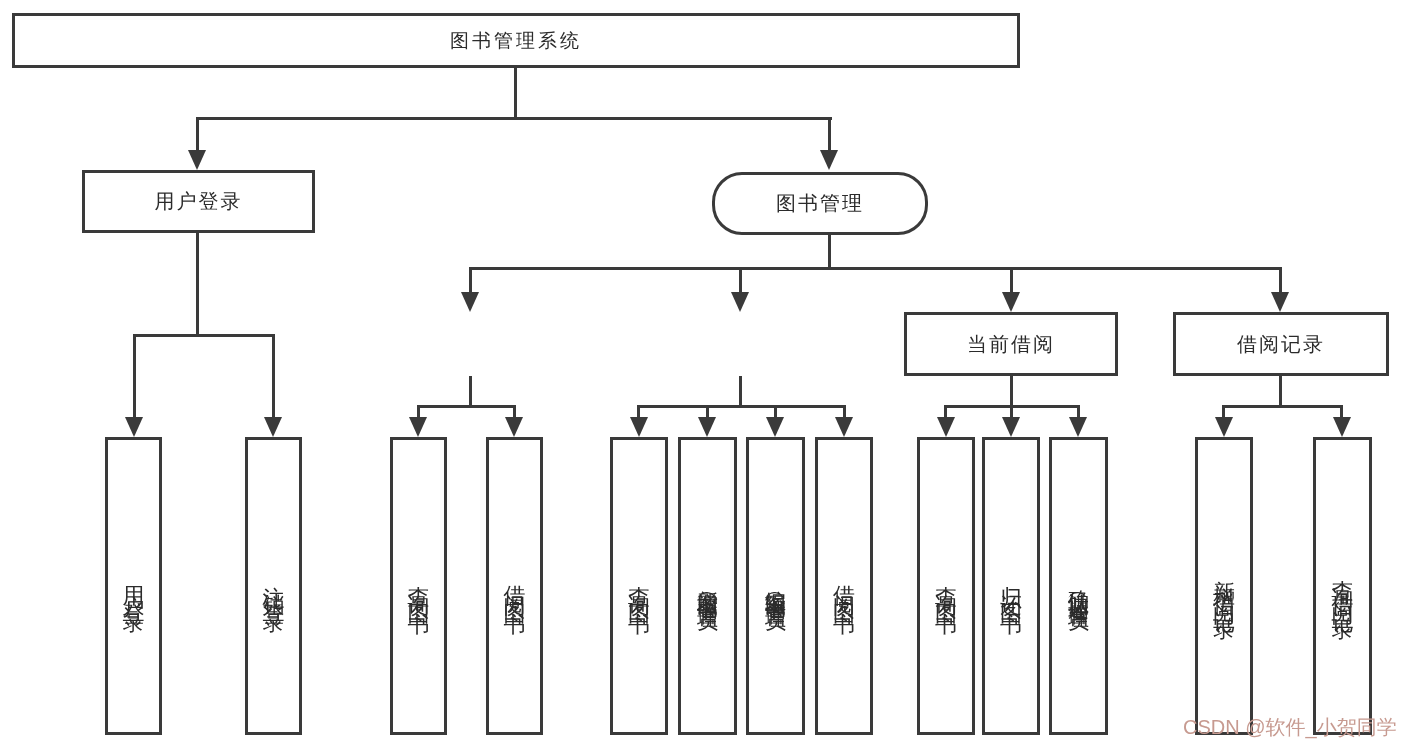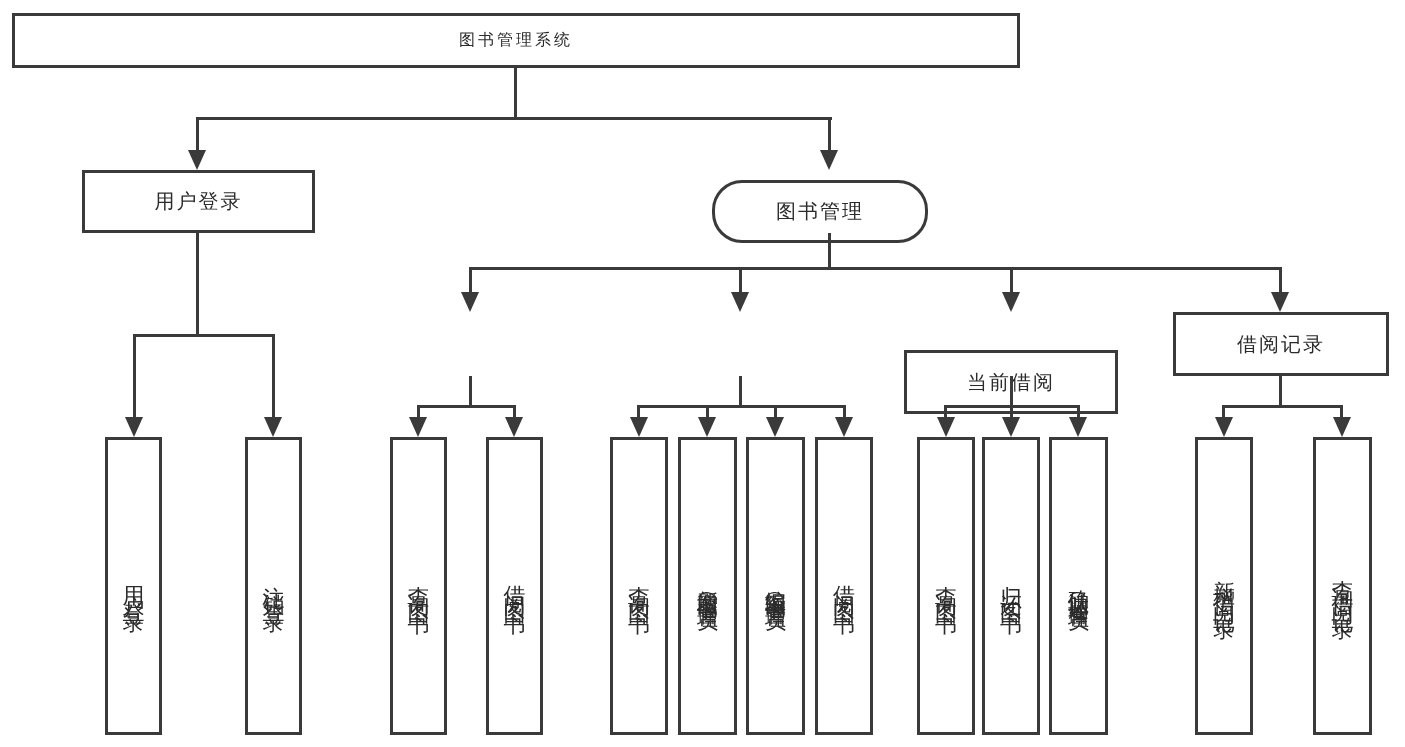--- a/index.html
+++ b/index.html
@@ -15,21 +15,21 @@
   .node{
     position:absolute;
     border:3px solid #3a3a3a;
     background:#ffffff;
     display:flex;
     align-items:center;
     justify-content:center;
     color:#2b2b2b;
   }
   .hlabel{font-size:20px;letter-spacing:2px;}
-  .root-label{font-size:16px;letter-spacing:3px;}
+  .root-label{font-size:19px;letter-spacing:3px;}
   .vnode span{
     writing-mode:vertical-rl;
     text-orientation:mixed;
     white-space:nowrap;
   }
   .vs span{font-size:22px;letter-spacing:9px;}
   .vm span{font-size:22px;letter-spacing:8px;}
   .vl span{font-size:21px;letter-spacing:3px;}
   
   .v{position:absolute;width:3px;background:#3a3a3a;}
@@ -60,21 +60,21 @@
   <div class="v" style="left:514px;top:68px;height:52px;"></div>
   <div class="h" style="left:196px;top:117px;width:636px;"></div>
   <div class="v" style="left:196px;top:117px;height:35px;"></div>
   <div class="v" style="left:828px;top:117px;height:35px;"></div>
   <div class="arrow" style="left:188px;top:150px;"></div>
   <div class="arrow" style="left:820px;top:150px;"></div>
 
   <div class="node" style="left:82px;top:170px;width:233px;height:63px;">
     <span class="hlabel">用户登录</span>
   </div>
-  <div class="node" style="left:712px;top:180px;width:216px;height:63px;border-radius:30px;">
+  <div class="node" style="left:712px;top:172px;width:216px;height:63px;border-radius:30px;">
     <span class="hlabel">图书管理</span>
   </div>
 
   <div class="v" style="left:196px;top:233px;height:104px;"></div>
   <div class="h" style="left:133px;top:334px;width:142px;"></div>
   <div class="v" style="left:133px;top:334px;height:85px;"></div>
   <div class="v" style="left:272px;top:334px;height:85px;"></div>
   <div class="arrow" style="left:125px;top:417px;"></div>
   <div class="arrow" style="left:264px;top:417px;"></div>
 
@@ -82,21 +82,21 @@
   <div class="h" style="left:469px;top:267px;width:813px;"></div>
   <div class="v" style="left:469px;top:267px;height:28px;"></div>
   <div class="v" style="left:739px;top:267px;height:28px;"></div>
   <div class="v" style="left:1010px;top:267px;height:28px;"></div>
   <div class="v" style="left:1279px;top:267px;height:28px;"></div>
   <div class="arrow" style="left:461px;top:292px;"></div>
   <div class="arrow" style="left:731px;top:292px;"></div>
   <div class="arrow" style="left:1002px;top:292px;"></div>
   <div class="arrow" style="left:1271px;top:292px;"></div>
 
-  <div class="node" style="left:904px;top:312px;width:214px;height:64px;margin-top:38px;">
+  <div class="node" style="left:904px;top:312px;width:214px;height:64px;">
     <span class="hlabel">当前借阅</span>
   </div>
   <div class="node" style="left:1173px;top:312px;width:216px;height:64px;">
     <span class="hlabel">借阅记录</span>
   </div>
 
   <div class="v" style="left:469px;top:376px;height:32px;"></div>
   <div class="h" style="left:417px;top:405px;width:99px;"></div>
   <div class="v" style="left:417px;top:405px;height:14px;"></div>
   <div class="v" style="left:513px;top:405px;height:14px;"></div>
@@ -167,14 +167,15 @@
     <span>确认归还（管理员）</span>
   </div>
 
   <div class="node vnode vm" style="left:1195px;top:437px;width:58px;height:298px;">
     <span>新增借阅记录</span>
   </div>
   <div class="node vnode vm" style="left:1313px;top:437px;width:59px;height:298px;">
     <span>查询借阅记录</span>
   </div>
 
+  <div class="watermark">CSDN @软件_小贺同学</div>
 
 </div>
 
 </body></html>

